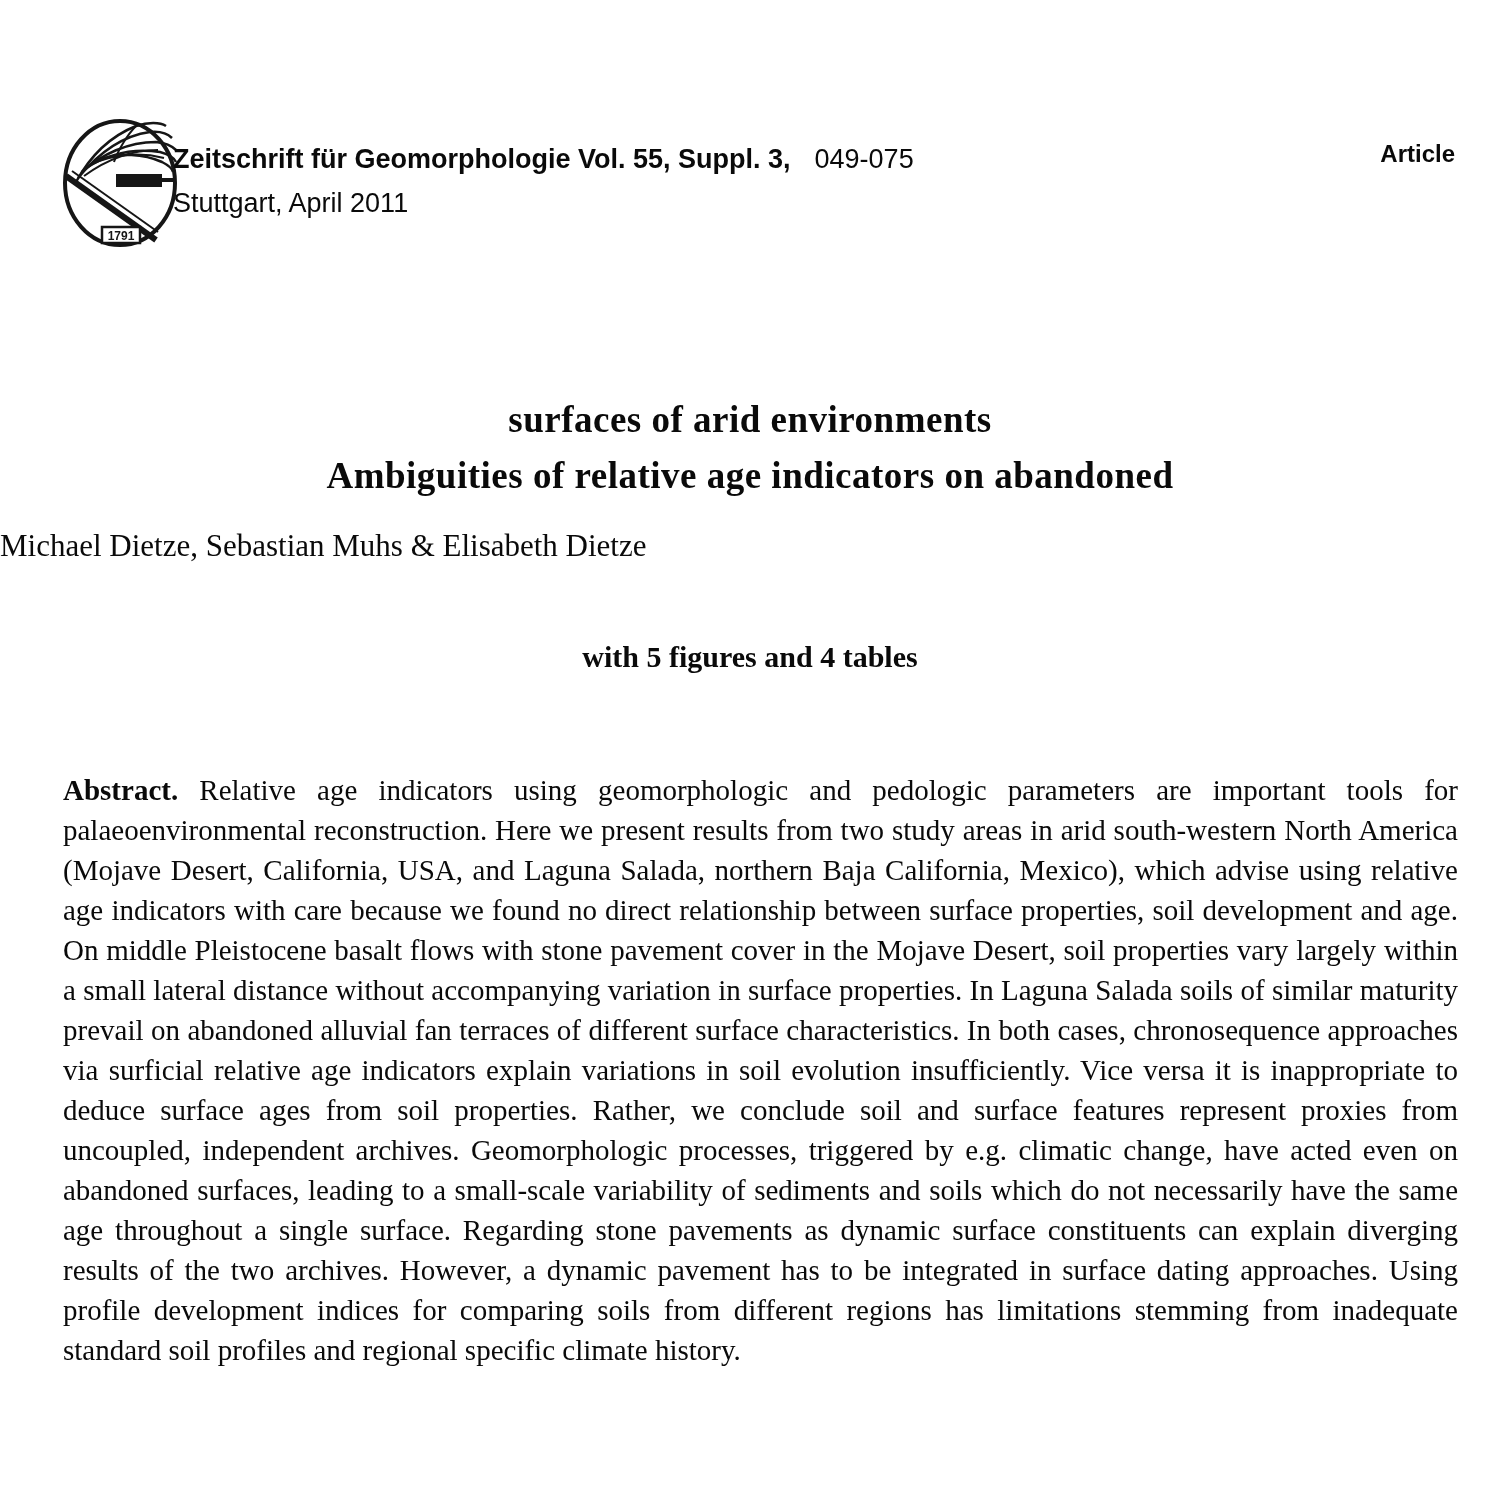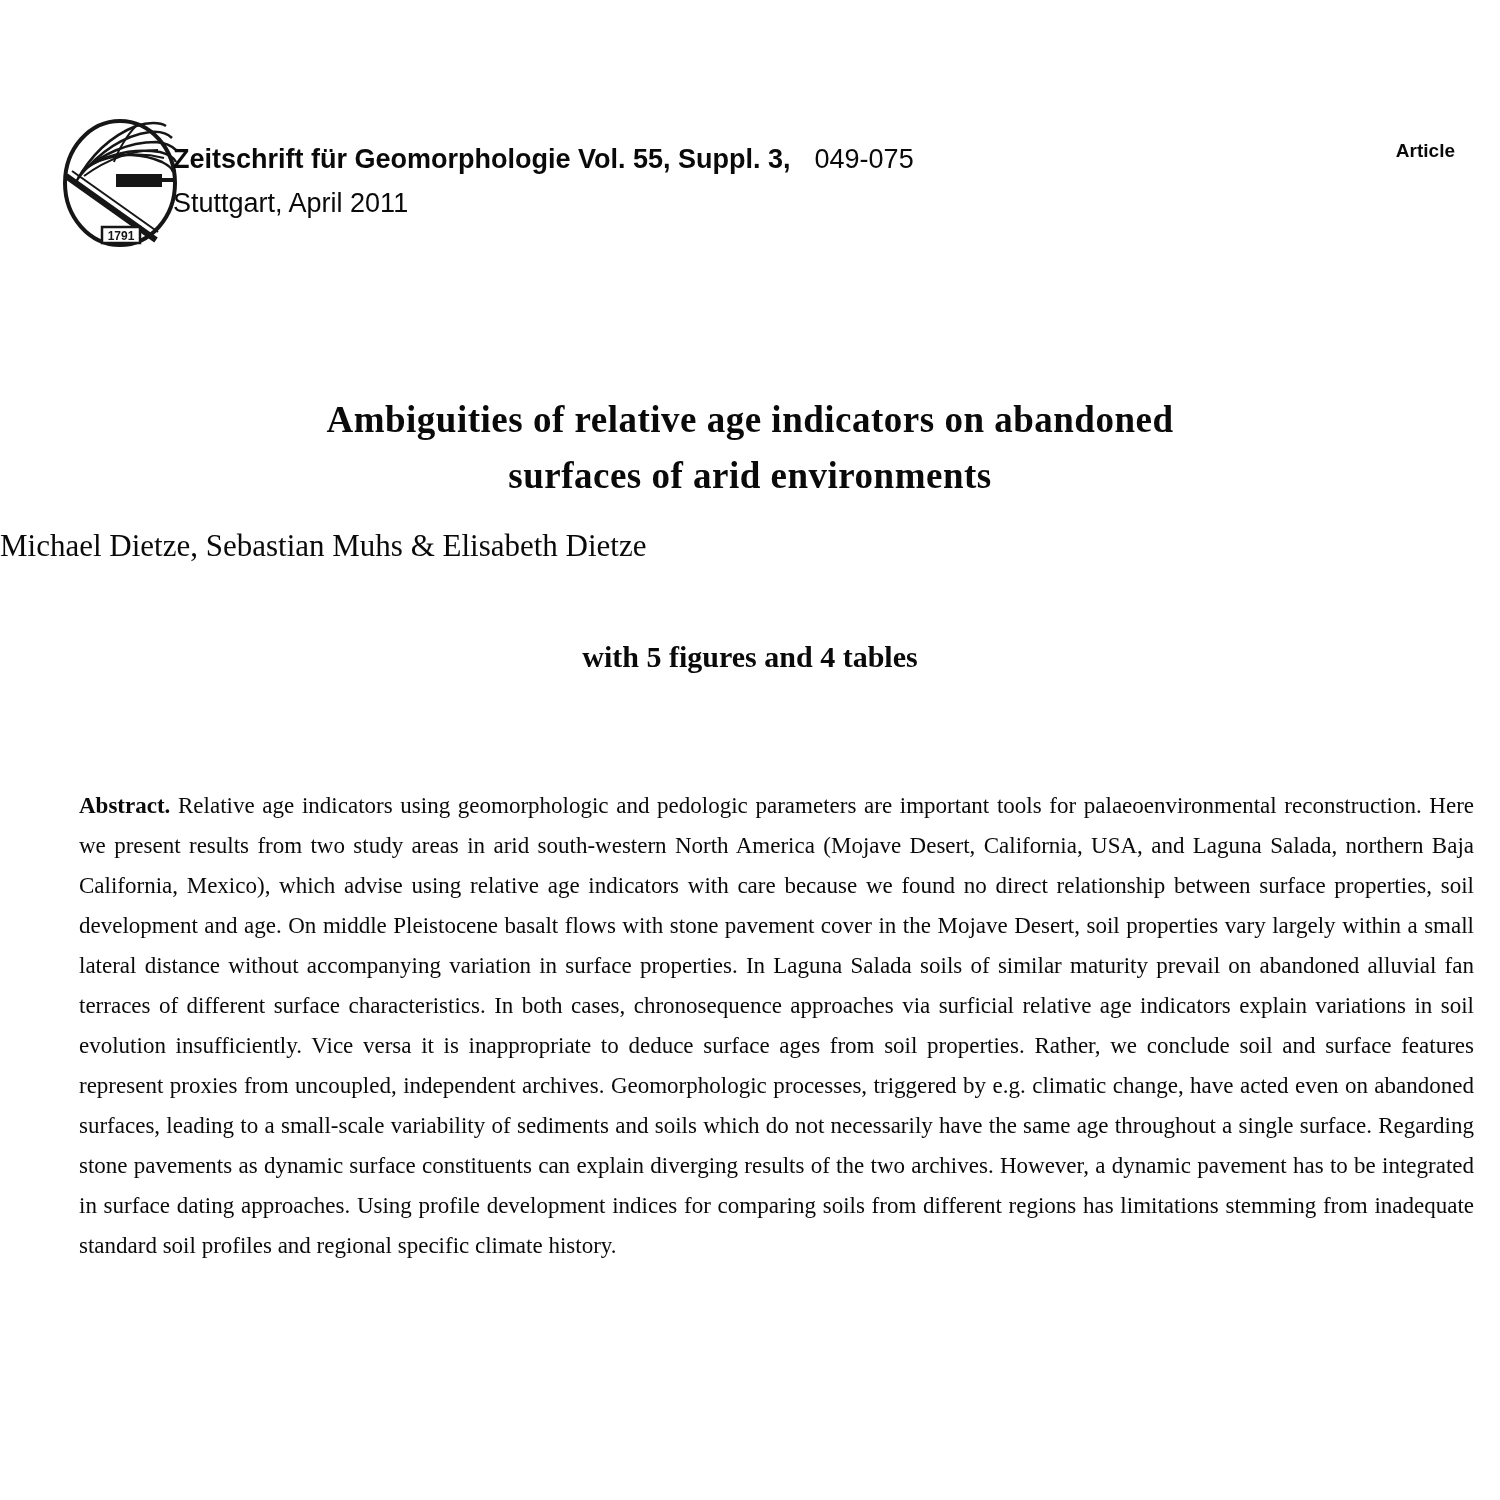--- a/index.html
+++ b/index.html
@@ -34,21 +34,21 @@
     white-space: nowrap;
   }
   .journal-bold { font-weight: 700; }
   .journal-pages { font-weight: 400; margin-left: 24px; }
   .place-date { font-weight: 400; }
   .article-label {
     position: absolute;
     right: 45px;
     top: 140px;
     font-family: "Liberation Sans", sans-serif;
-    font-size: 19px;
+    font-size: 24px;
     font-weight: 700;
   }
 
   
   .title {
     position: absolute;
     top: 392px;
     left: 0;
     width: 1500px;
     text-align: center;
@@ -73,24 +73,24 @@
     font-size: 30px;
     font-weight: bold;
   }
 
   
   .abstract {
     position: absolute;
     top: 770px;
     left: 63px;
     width: 1395px;
-    font-size: 23px;
+    font-size: 29px;
     line-height: 40px;
     text-align: justify;
-    margin: 16px;
+    margin: 0;
   }
   .abstract-label { font-weight: 700; }
 
   
   .logo svg path, .logo svg ellipse, .logo svg line { vector-effect: non-scaling-stroke; }
 </style>
 </head>
 <body>
 
 <div class="logo">
@@ -120,21 +120,21 @@
 <div class="header-text">
   <div>
     <span class="journal-bold">Zeitschrift für Geomorphologie Vol. 55, Suppl. 3,</span><span class="journal-pages">049-075</span>
   </div>
   <div class="place-date">Stuttgart, April 2011</div>
 </div>
 
 <div class="article-label">Article</div>
 
 <div class="title">
+  <div>surfaces of arid environments</div>
   <div>Ambiguities of relative age indicators on abandoned</div>
-  <div>surfaces of arid environments</div>
 </div>
 
 <div class="authors">Michael Dietze, Sebastian Muhs &amp; Elisabeth Dietze</div>
 
 <div class="figures-note">with 5 figures and 4 tables</div>
 
 <p class="abstract"><span class="abstract-label">Abstract.</span> <span>Relative age indicators using geomorphologic and pedologic parameters are important tools for palaeoenvironmental reconstruction. Here we present results from two study areas in arid south-western North America (Mojave Desert, California, USA, and Laguna Salada, northern Baja California, Mexico), which advise using relative age indicators with care because we found no direct relationship between surface properties, soil development and age. On middle Pleistocene basalt flows with stone pavement cover in the Mojave Desert, soil properties vary largely within a small lateral distance without accompanying variation in surface properties. In Laguna Salada soils of similar maturity prevail on abandoned alluvial fan terraces of different surface characteristics. In both cases, chronosequence approaches via surficial relative age indicators explain variations in soil evolution insufficiently. Vice versa it is inappropriate to deduce surface ages from soil properties. Rather, we conclude soil and surface features represent proxies from uncoupled, independent archives. Geomorphologic processes, triggered by e.g. climatic change, have acted even on abandoned surfaces, leading to a small-scale variability of sediments and soils which do not necessarily have the same age throughout a single surface. Regarding stone pavements as dynamic surface constituents can explain diverging results of the two archives. However, a dynamic pavement has to be integrated in surface dating approaches. Using profile development indices for comparing soils from different regions has limitations stemming from inadequate standard soil profiles and regional specific climate history.</span></p>
 
 </body></html>

